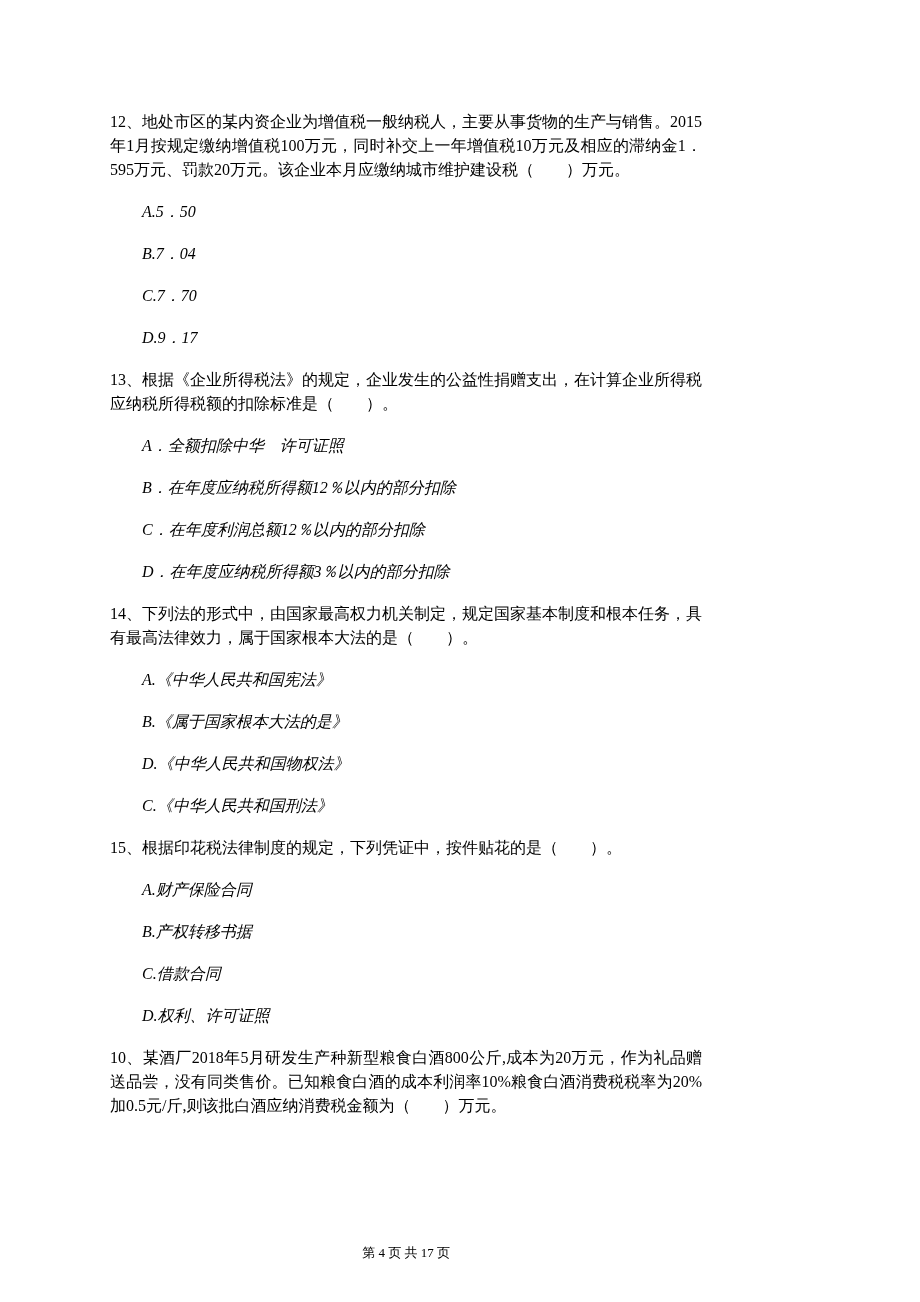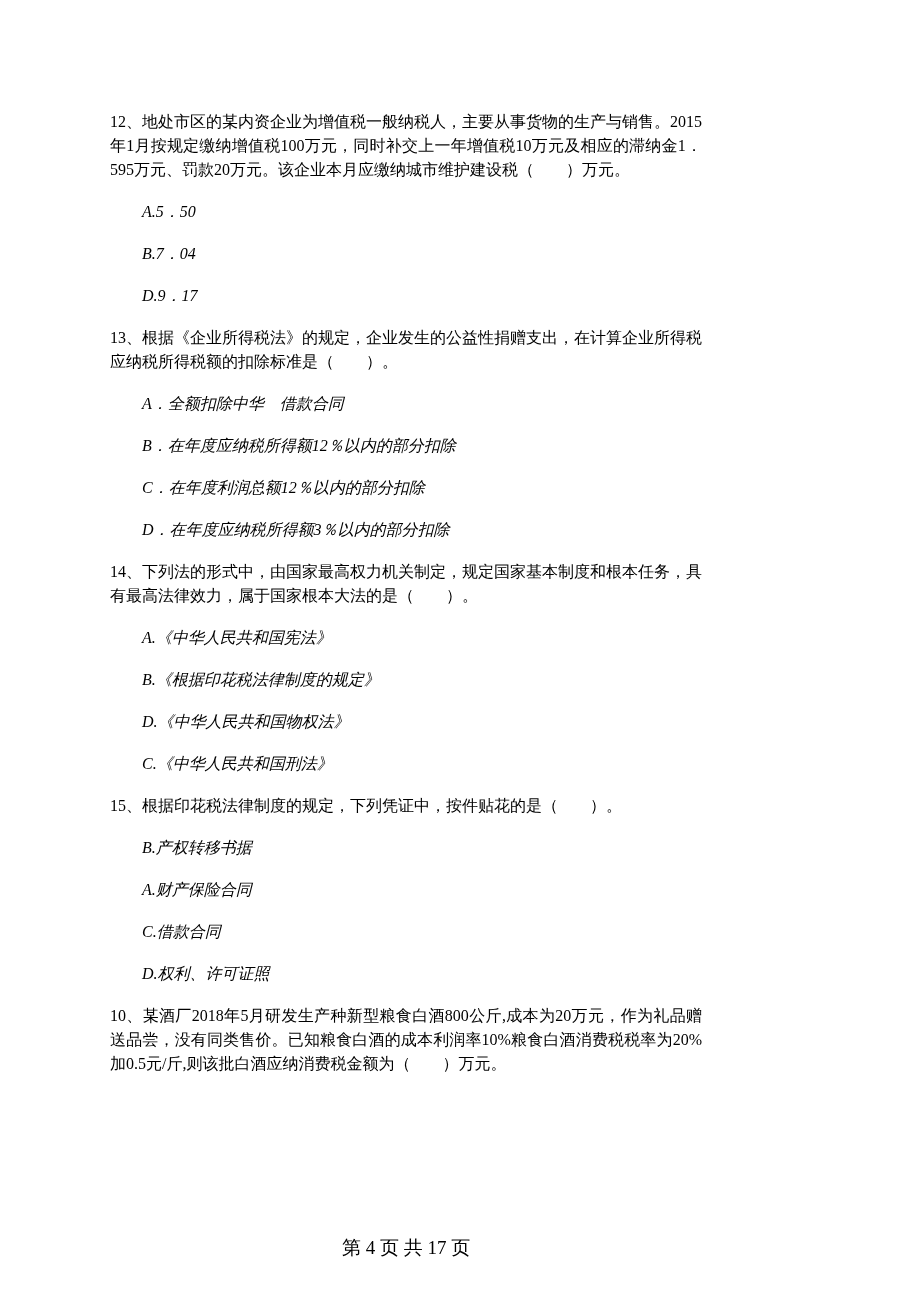--- a/index.html
+++ b/index.html
@@ -28,63 +28,64 @@
   }
   .option {
     margin: 18px 0;
   }
   .footer {
     position: absolute;
     bottom: 40px;
     left: 0;
     width: 100%;
     text-align: center;
-    font-size: 19px;
+    font-size: 13px;
   }
 </style>
 </head>
 <body>
 
 <div class="page">
 
   <div class="question">
     <span>12、</span><span>地处市区的某内资企业为增值税一般纳税人，主要从事货物的生产与销售。2015年1月按规定缴纳增值税100万元，同时补交上一年增值税10万元及相应的滞纳金1．595万元、罚款20万元。该企业本月应缴纳城市维护建设税（　　）万元。</span>
   </div>
   <div class="options">
     <div class="option">A.5．50</div>
     <div class="option">B.7．04</div>
+    <div class="option">C.7．70</div>
     <div class="option">D.9．17</div>
   </div>
 
   <div class="question">
     <span>13、</span><span>根据《企业所得税法》的规定，企业发生的公益性捐赠支出，在计算企业所得税应纳税所得税额的扣除标准是（　　）。</span>
   </div>
   <div class="options">
-    <div class="option">A．全额扣除中华　借款合同</div>
+    <div class="option">A．全额扣除中华　许可证照</div>
     <div class="option">B．在年度应纳税所得额12％以内的部分扣除</div>
     <div class="option">C．在年度利润总额12％以内的部分扣除</div>
     <div class="option">D．在年度应纳税所得额3％以内的部分扣除</div>
   </div>
 
   <div class="question">
     <span>14、</span><span>下列法的形式中，由国家最高权力机关制定，规定国家基本制度和根本任务，具有最高法律效力，属于国家根本大法的是（　　）。</span>
   </div>
   <div class="options">
     <div class="option">A.《中华人民共和国宪法》</div>
-    <div class="option">B.《根据印花税法律制度的规定》</div>
+    <div class="option">B.《属于国家根本大法的是》</div>
     <div class="option">D.《中华人民共和国物权法》</div>
     <div class="option">C.《中华人民共和国刑法》</div>
   </div>
 
   <div class="question">
     <span>15、</span><span>根据印花税法律制度的规定，下列凭证中，按件贴花的是（　　）。</span>
   </div>
   <div class="options">
+    <div class="option">A.财产保险合同</div>
     <div class="option">B.产权转移书据</div>
-    <div class="option">A.财产保险合同</div>
     <div class="option">C.借款合同</div>
     <div class="option">D.权利、许可证照</div>
   </div>
 
   <div class="question">
     <span>10、</span><span>某酒厂2018年5月研发生产种新型粮食白酒800公斤,成本为20万元，作为礼品赠送品尝，没有同类售价。已知粮食白酒的成本利润率10%粮食白酒消费税税率为20%加0.5元/斤,则该批白酒应纳消费税金额为（　　）万元。</span>
   </div>
 
   <div class="footer">第 4 页 共 17 页</div>
 </div>

